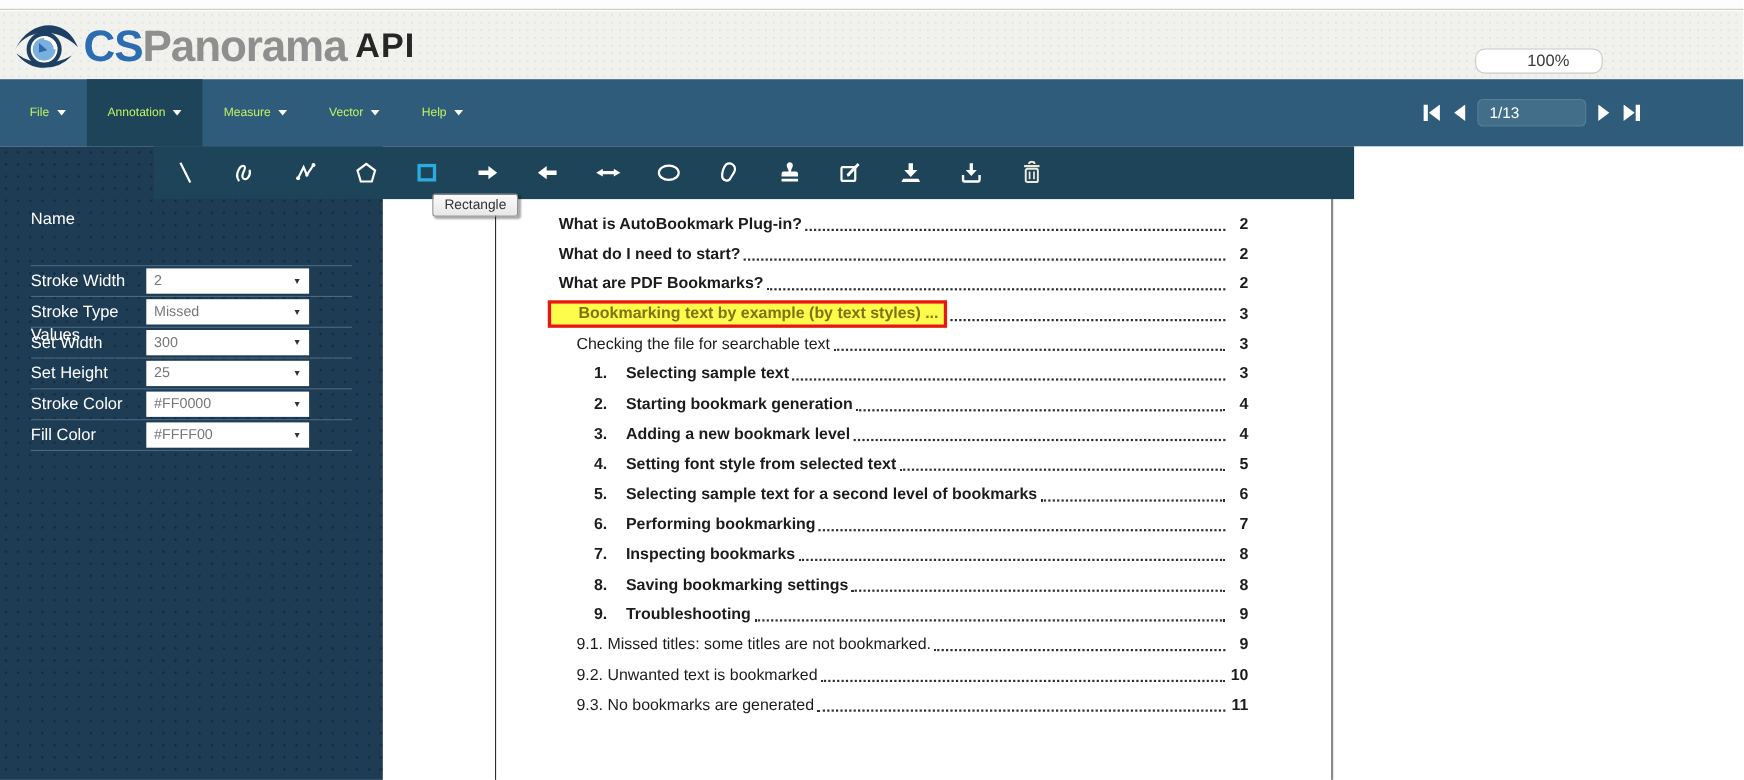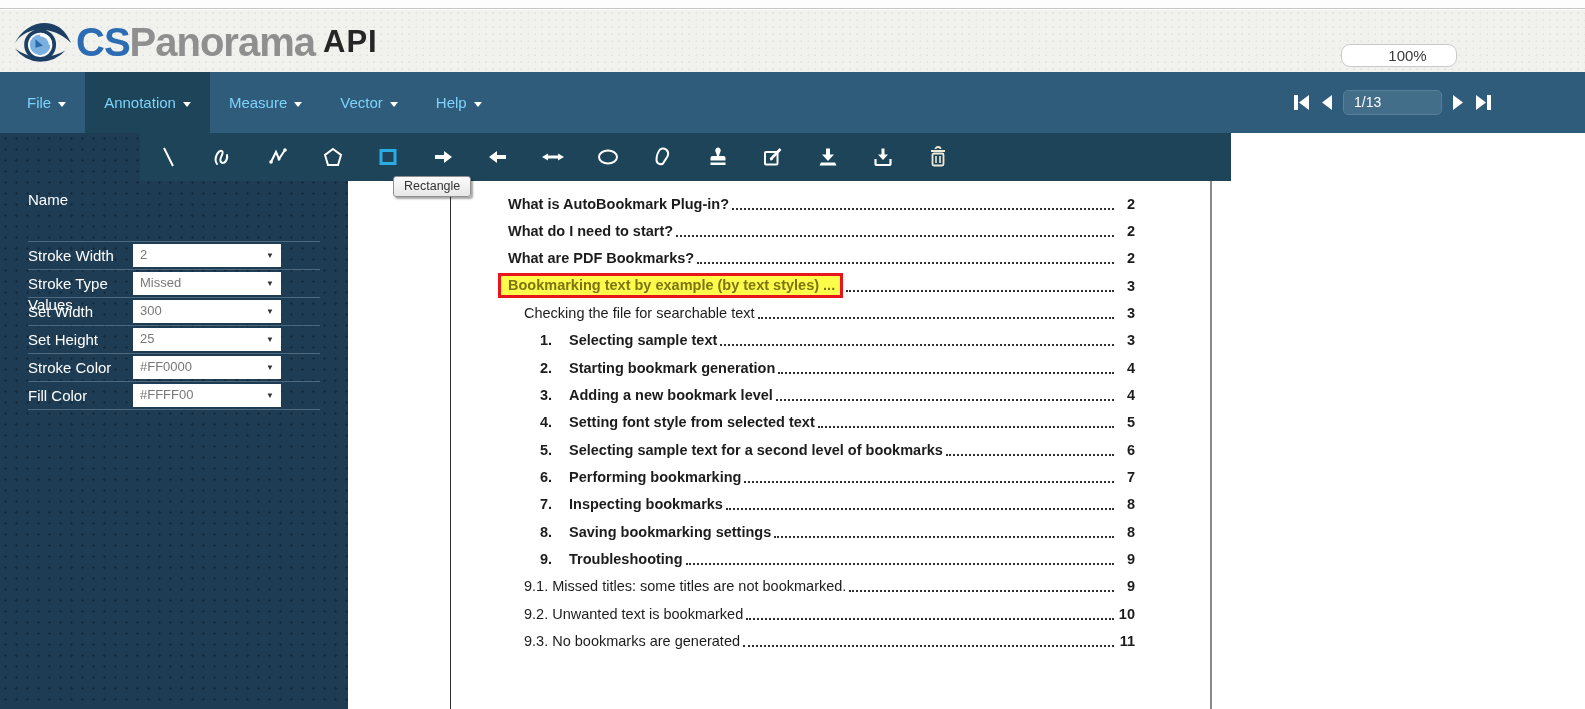--- a/index.html
+++ b/index.html
@@ -20,21 +20,21 @@
   .logo-pan { font-size:40px; font-weight:bold; color:#8f8f8f; letter-spacing:-1px; }
   .logo-api { font-size:31px; font-weight:bold; color:#262626; margin-left:8px; letter-spacing:1px; }
   .zoombtn { position:absolute; left:1341px; top:34px; width:116px; height:23px;
              background:#fff; border:1px solid #c9c9c9; border-radius:9px;
              font-size:15px; color:#3a3a3a; text-align:center; line-height:21px;padding-left:17px; }
 
   
   .menubar { position:absolute; left:0; top:72px; width:1585px; height:61px;
              background:#2f5c7b; z-index:3; }
   .menu { display:flex; height:61px; margin-left:8px; }
-  .menu-item { color:#7dd3fc; font-size:15px; line-height:61px; padding:0 19px;
+  .menu-item { color:#bef264; font-size:11px; line-height:61px; padding:0 19px;
                cursor:default; white-space:nowrap; }
   .menu-item.active { background:#1d4458; }
   .caret { display:inline-block; width:0; height:0; border-left:4px solid transparent;
            border-right:4px solid transparent; border-top:5px solid #fff;
            margin-left:7px; vertical-align:middle; }
   .pager { position:absolute; left:1293px; top:0; height:61px; display:flex;
            align-items:center; gap:7px; }
   .pbtn { width:18px; height:18px; display:flex; align-items:center; justify-content:center; }
   .pager-input { width:99px; height:25px; background:#426e8a; border:1px solid #567f99;
                  border-radius:5px; color:#fff; font-size:14px; line-height:23px;
@@ -76,21 +76,21 @@
   .trow .ttext { white-space:nowrap; }
   .trow.top { font-weight:bold; }
   .trow.sub { padding-left:16px; }
   .trow.numbered { font-weight:bold; }
   .tnum { flex:0 0 29px; padding-left:16px; box-sizing:content-box; width:13px; flex-basis:13px; }
   .trow.numbered .tnum { flex:0 0 13px; margin-left:16px; margin-right:16px; }
   .lead { flex:1; border-bottom:2px dotted #2f2f2f; height:1px; margin:0 3px;
           position:relative; top:5px; min-width:10px; }
   .tpage { flex:0 0 auto; min-width:18px; text-align:right; font-weight:bold; }
   .hl-box { background:#fdfc4b; border:3px solid #e8151c; color:#7c7413;
-            font-weight:bold; padding:1px 5px 2px 7px; margin-left:-10px;
+            font-weight:bold; padding:1px 5px 2px 25px; margin-left:-10px;
             white-space:nowrap; }
 </style>
 </head>
 <body>
 
 <div class="topstrip"></div>
 
 <div class="header">
   <div class="logo">
     <svg width="60" height="52" viewBox="0 0 64 54">

